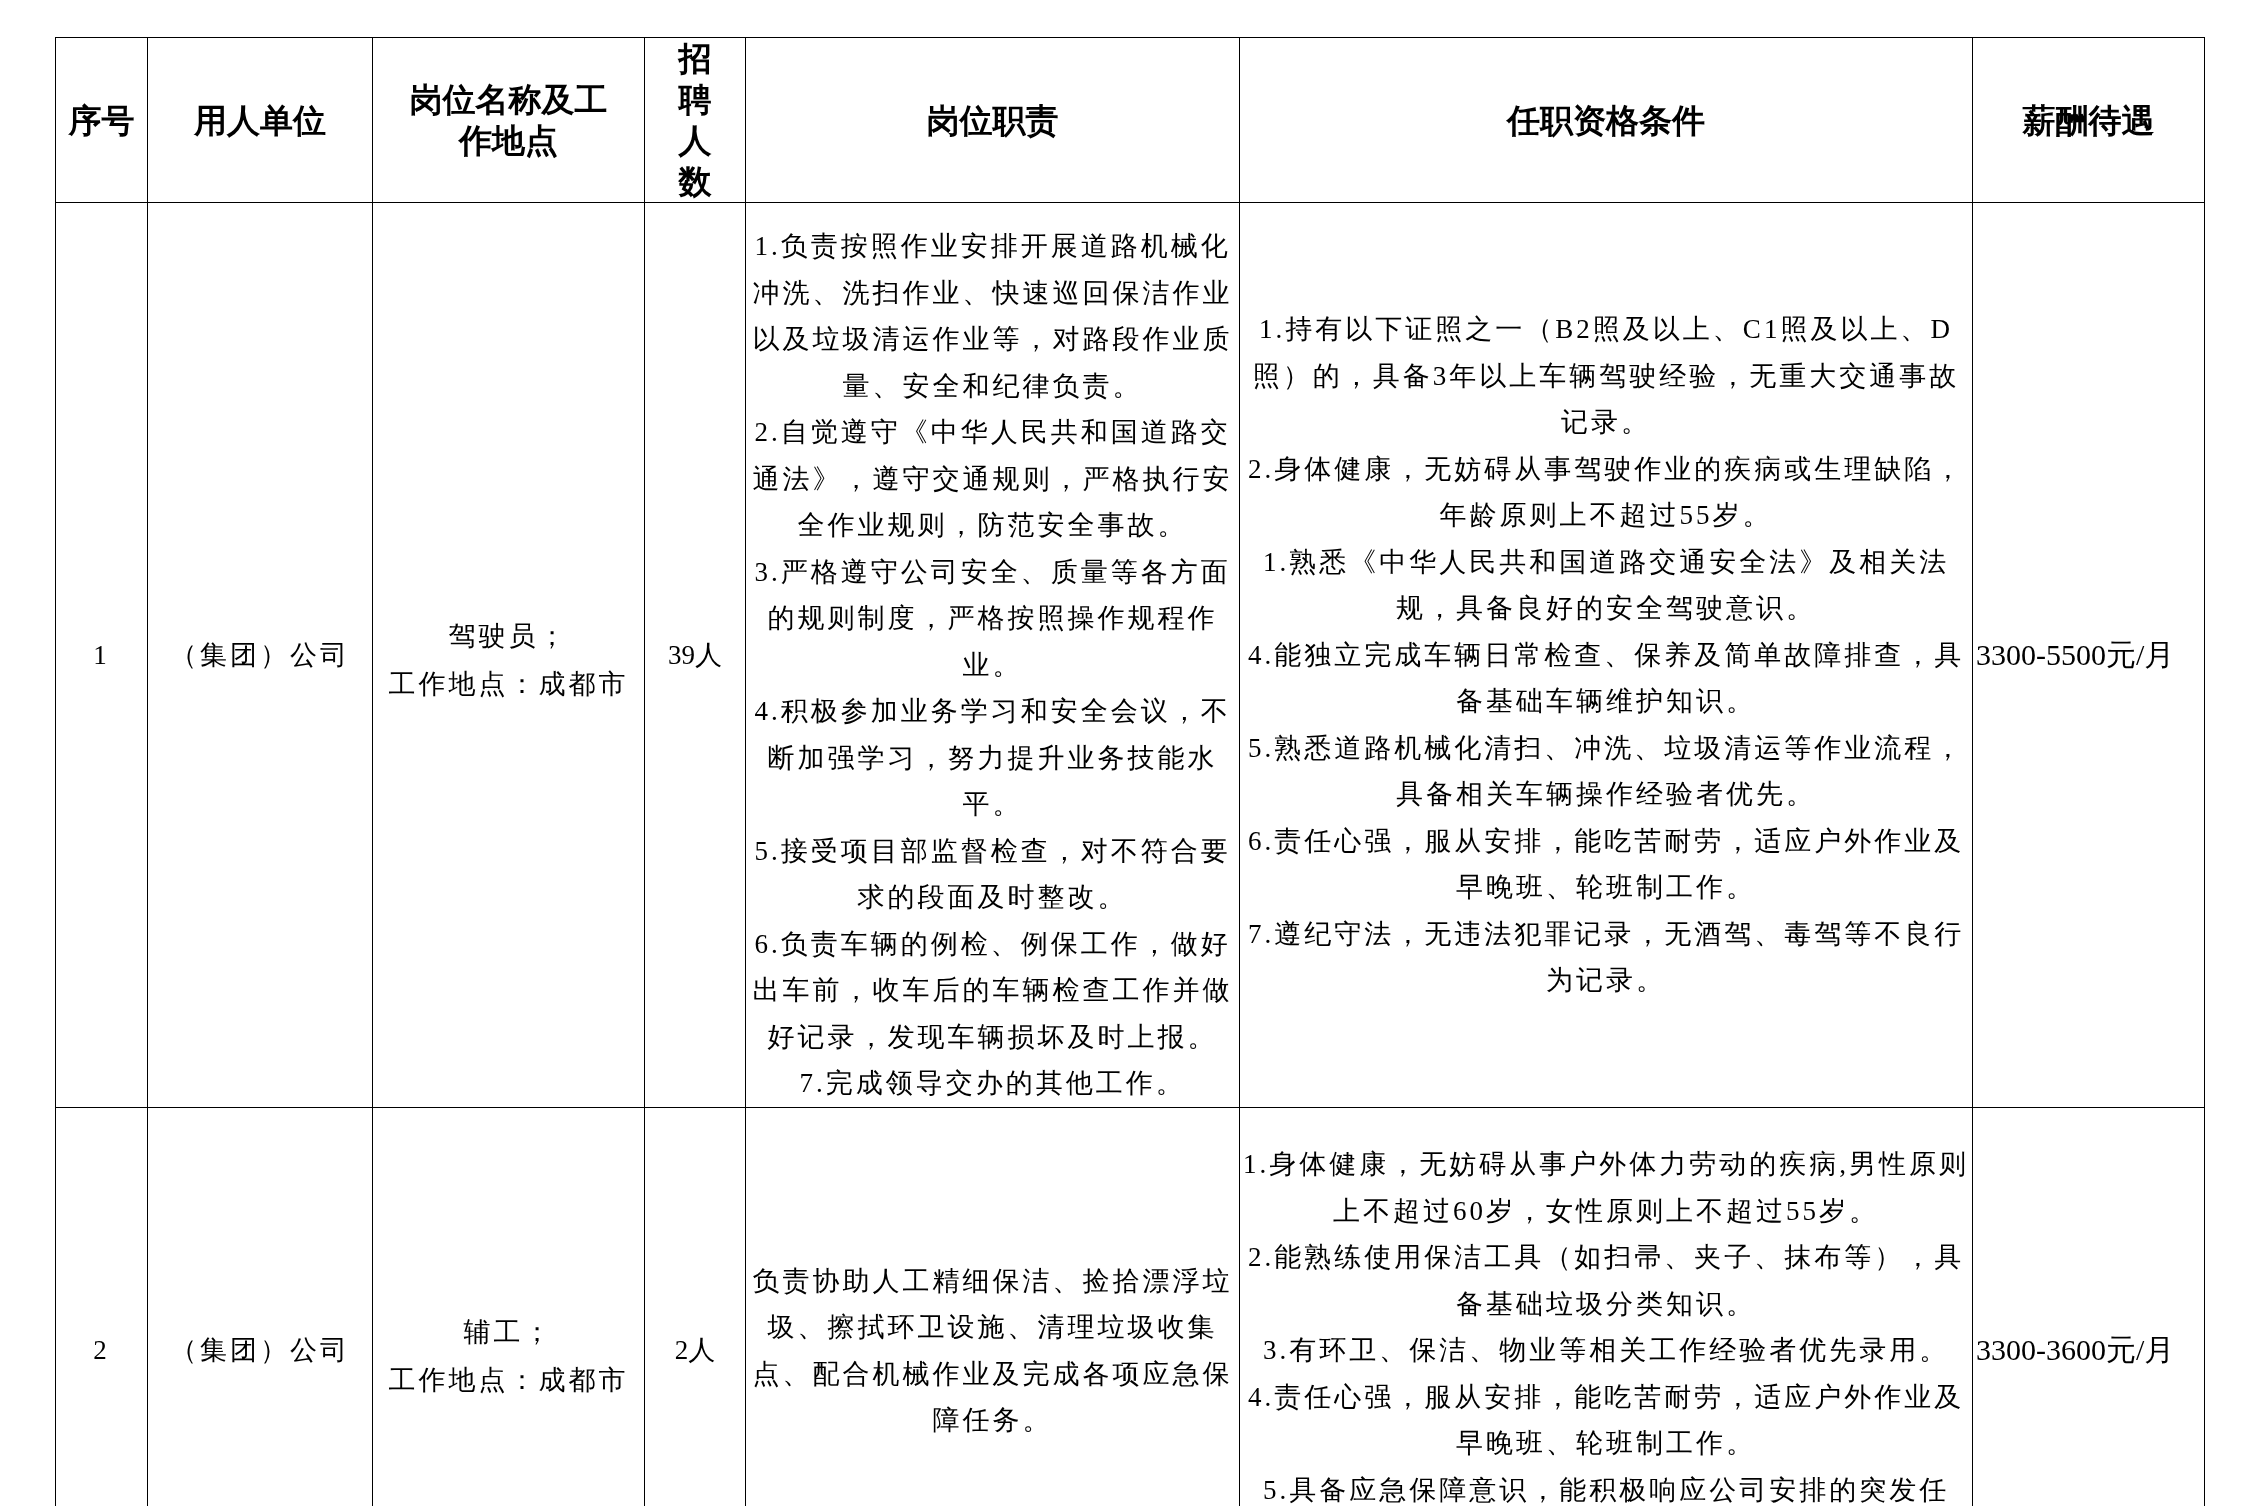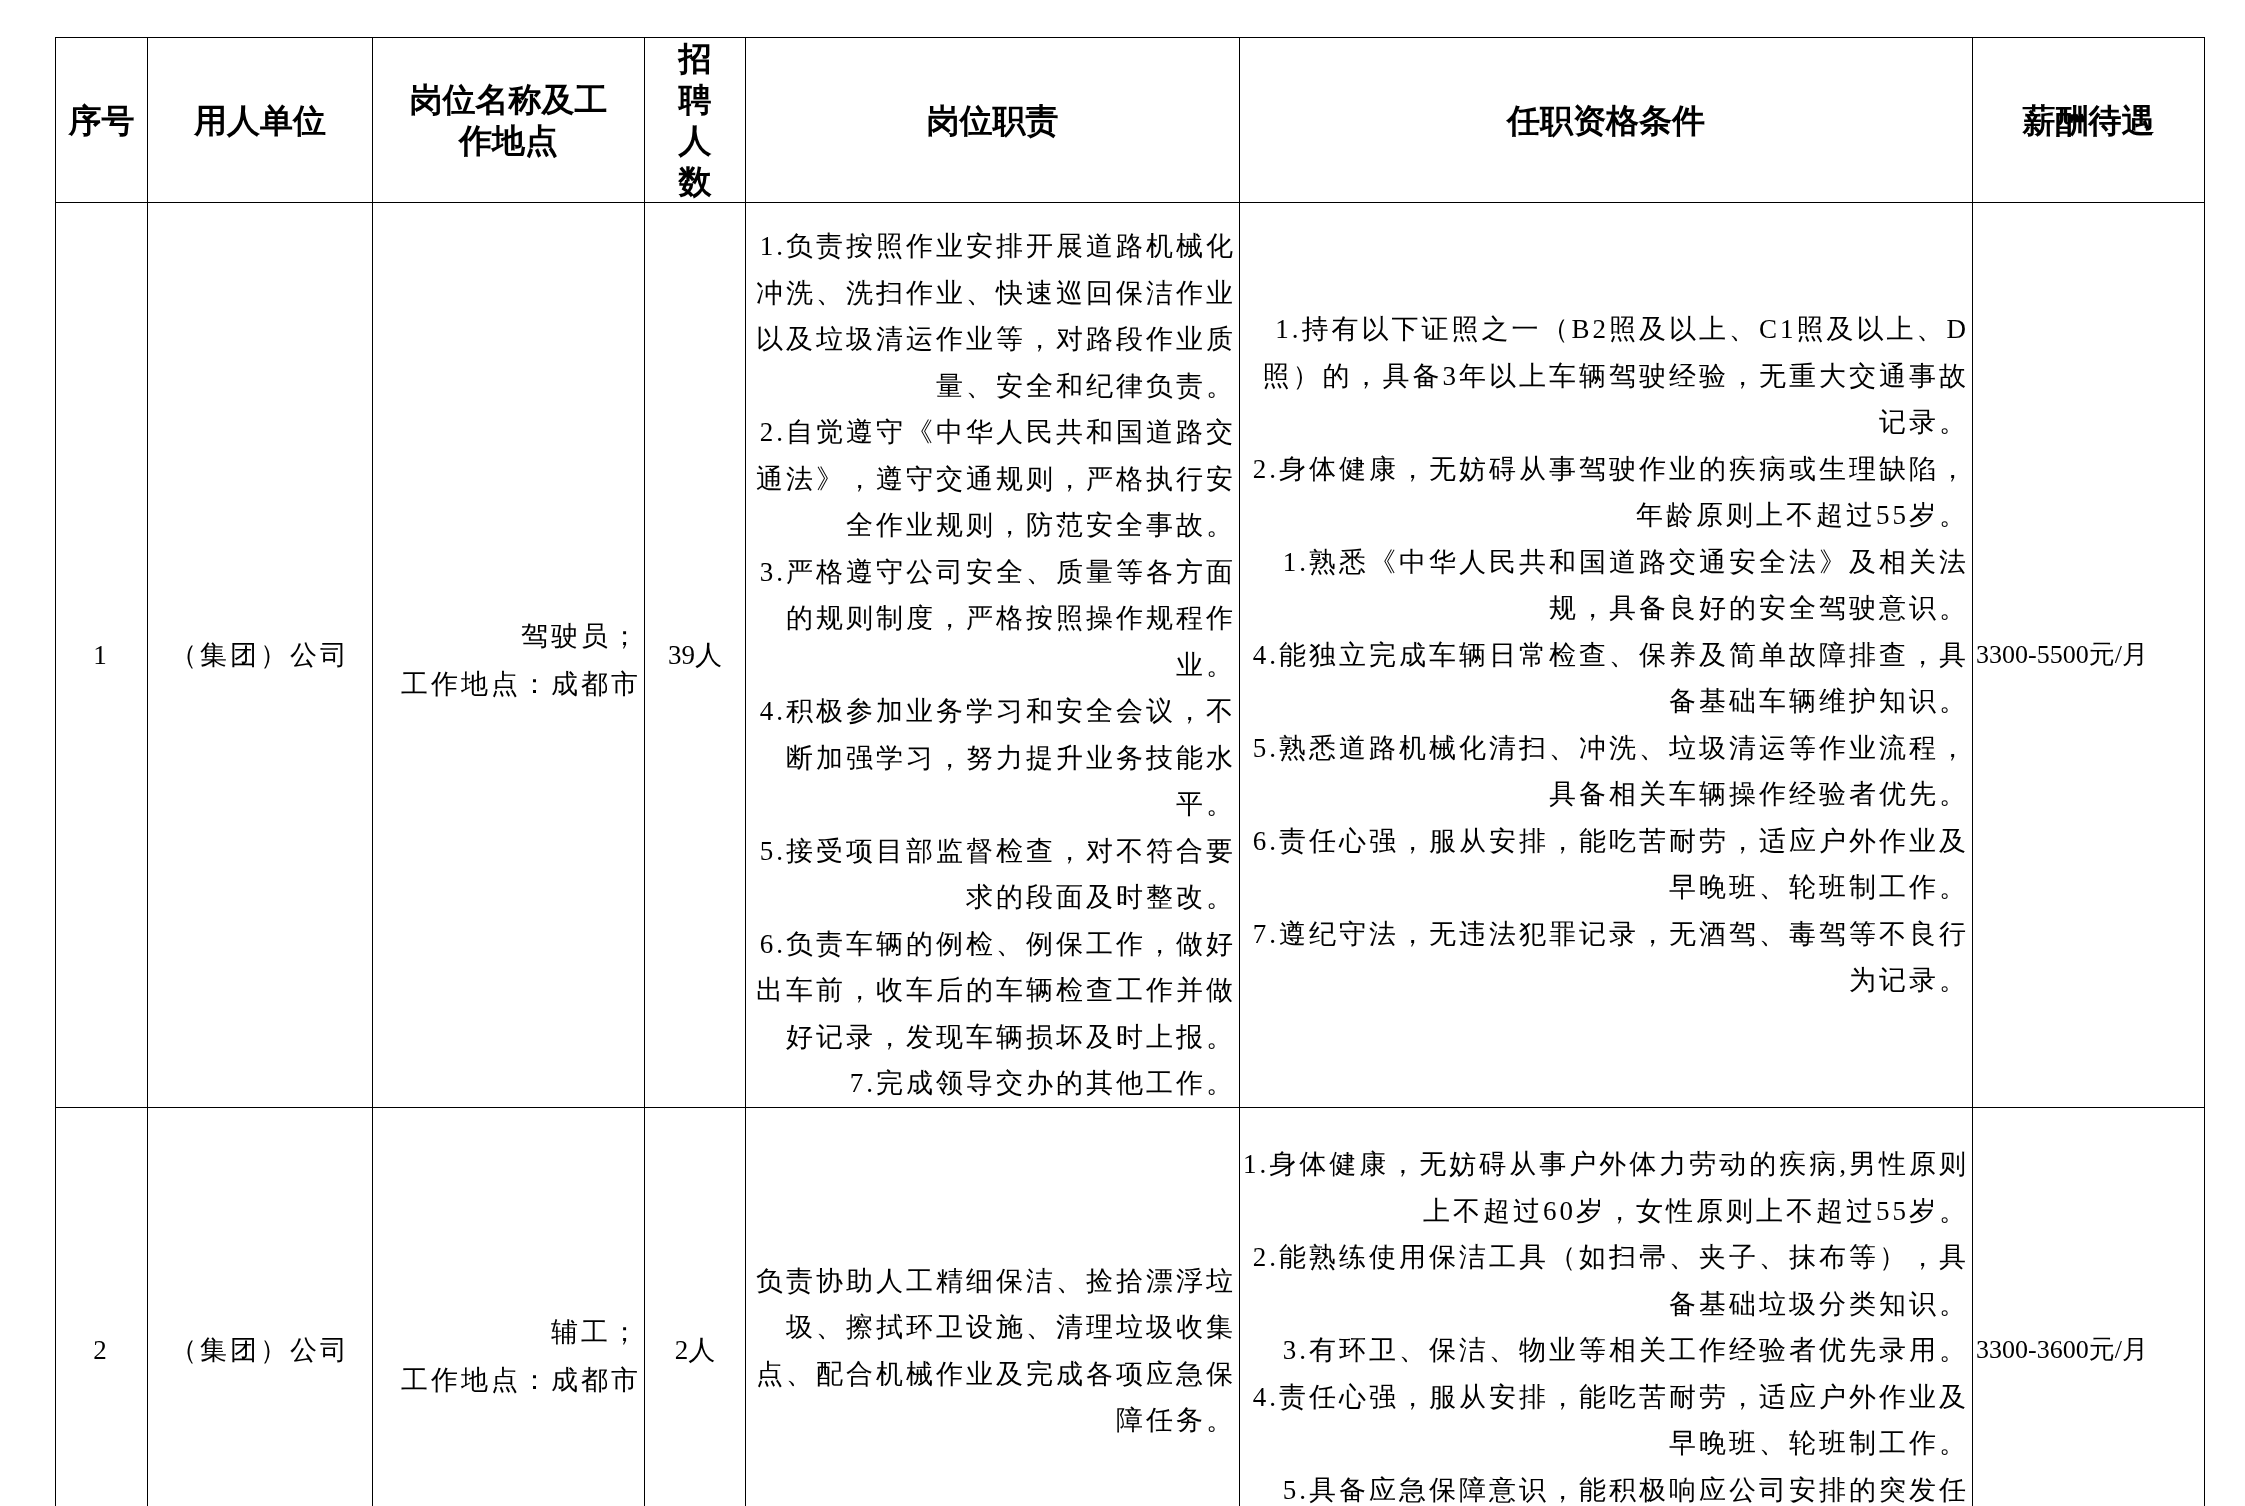--- a/index.html
+++ b/index.html
@@ -4,23 +4,23 @@
 <style>
   html, body { margin:0; padding:0; background:#ffffff; }
   body { width:2245px; height:1506px; position:relative; overflow:hidden;
          font-family:"Liberation Serif","DejaVu Serif",serif; color:#000; }
   table { position:absolute; left:55px; top:37px; border-collapse:collapse; table-layout:fixed; }
   td, th { border:1.5px solid #000; padding:0 3px; vertical-align:middle; }
   th { height:108px; font-family:"DejaVu Sans","Liberation Sans",sans-serif; font-weight:bold;
        font-size:33px; line-height:41px; text-align:center; }
   td { font-size:27px; line-height:46.5px; letter-spacing:3px; }
   .c { text-align:center; }
-  .l { text-align:right; }
+  .l { text-align:center; }
   .nl { display:block;margin-top:10px; }
-  .salary { font-size:26px; letter-spacing:0; text-align:left;margin-left:45px; }
+  .salary { font-size:30px; letter-spacing:0; text-align:left;margin-left:45px; }
   tr.r1 td { height:809px; }
   tr.r2 td { height:486px; }
   .item { display:block; }
 </style>
 </head>
 <body>
 
 <table>
   <colgroup>
     <col style="width:92px">

